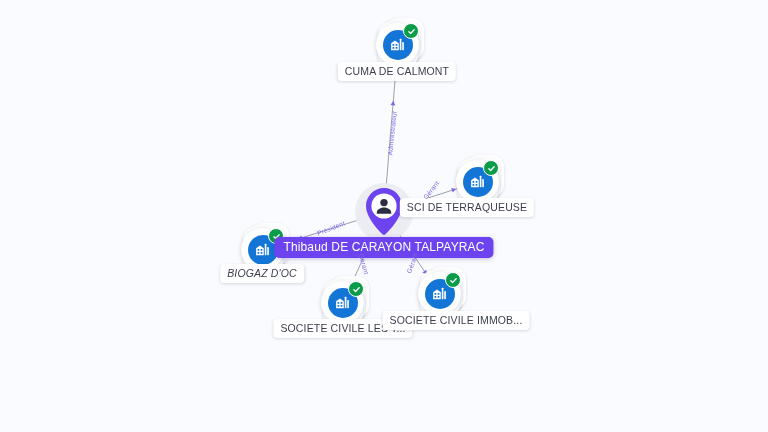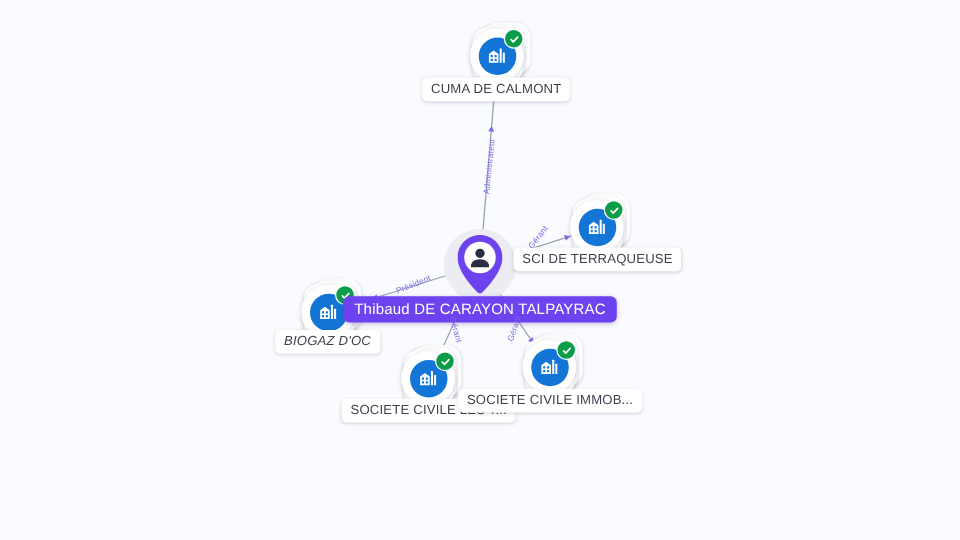--- a/index.html
+++ b/index.html
@@ -243,24 +243,24 @@
         <div class="person-pin"><svg width="36" height="47" viewBox="0 0 36 47" aria-hidden="true">
             <path fill="#6c43ef" d="M18 0C8.06 0 0 8.06 0 18c0 12.4 15.1 26.9 16.5 28.2a2.2 2.2 0 0 0 3 0C20.9 44.9 36 30.4 36 18 36 8.06 27.94 0 18 0z"></path>
             <circle cx="18" cy="18" r="12.6" fill="#ffffff"></circle>
             <circle cx="18" cy="14.6" r="3.7" fill="#2b2d42"></circle>
             <path fill="#2b2d42" d="M18 19.4c-4.1 0-7.2 2.3-7.2 5.1v1.3h14.4v-1.3c0-2.8-3.1-5.1-7.2-5.1z"></path>
           </svg></div>
       </div>
     </div>
   <div id="labels-root">
       <div class="node-label" style="left: 397px; top: 62px;">CUMA DE CALMONT</div>
-      <div class="node-label" style="left: 478px; top: 198px; text-align: right;">SCI DE TERRAQUEUSE</div>
+      <div class="node-label" style="left: 467px; top: 198px; text-align: right;">SCI DE TERRAQUEUSE</div>
       <div class="node-label" style="left: 262px; top: 264px; font-style: italic;">BIOGAZ D'OC</div>
       <div class="node-label" style="left: 343px; top: 319px;">SOCIETE CIVILE LES T...</div>
-      <div class="node-label" style="left: 440px; top: 311px;">SOCIETE CIVILE IMMOB...</div>
+      <div class="node-label" style="left: 456px; top: 311px;">SOCIETE CIVILE IMMOB...</div>
       <div class="node-label primary" style="left: 384px; top: 237px;">Thibaud DE CARAYON TALPAYRAC</div>
     </div>
   <div id="edge-labels-root">
       <div class="edge-label" style="left: 392px; top: 133px; transform: translate(-50%, -50%) rotate(-84deg);">Administrateur</div>
       <div class="edge-label" style="left: 431px; top: 190px; transform: translate(-50%, -50%) rotate(-52deg);">Gérant</div>
       <div class="edge-label" style="left: 331px; top: 228px; transform: translate(-50%, -50%) rotate(-22deg);">Président</div>
       <div class="edge-label" style="left: 364px; top: 264px; transform: translate(-50%, -50%) rotate(74deg);">Gérant</div>
       <div class="edge-label" style="left: 412px; top: 263px; transform: translate(-50%, -50%) rotate(-72deg);">Gérant</div>
     </div>
 

